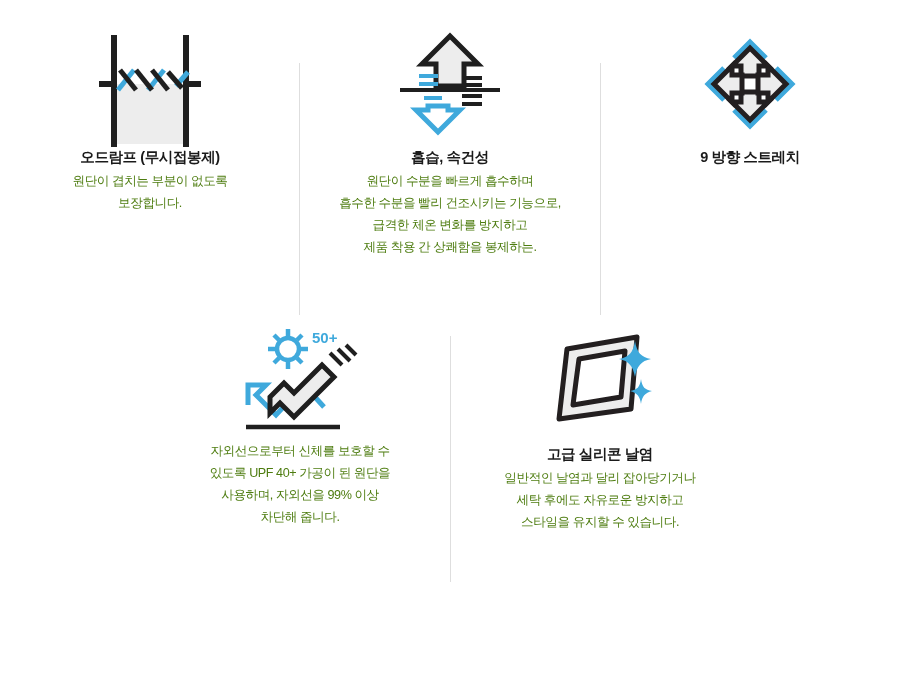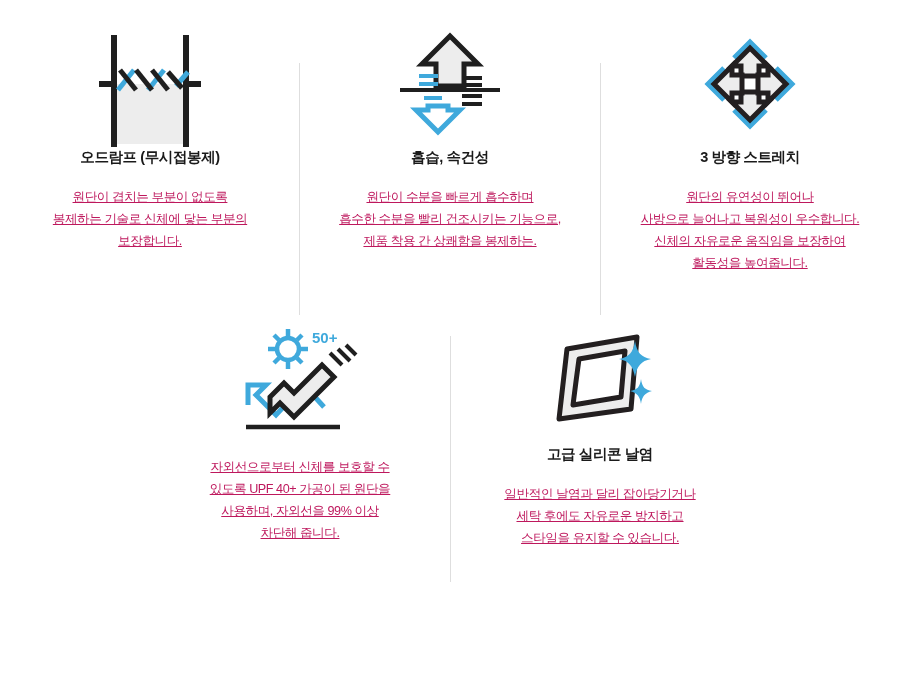--- a/index.html
+++ b/index.html
@@ -47,27 +47,26 @@
     font-size: 14.5px;
     font-weight: bold;
     color: #1a1a1a;
     letter-spacing: -0.4px;
     text-align: center;
     margin-top: 8px;
     white-space: nowrap;
   }
 
   .desc {
-    margin-top: 20px;
+    margin-top: 4px;
     font-size: 12.6px;
     line-height: 1.74;
-    color: #be185d;
+    color: #4d7c0f;
     letter-spacing: -0.45px;
     text-align: center;
-    text-decoration: underline;
   }
   .desc div { white-space: nowrap; }
 
   
   .divider {
     position: absolute;
     width: 1px;
     background: #dedede;
   }
   #divider-1 { left: 299px; top: 35px;  height: 252px; }
@@ -105,21 +104,20 @@
             <line x1="20" y1="38" x2="36" y2="58"></line>
             <line x1="36" y1="38" x2="52" y2="58"></line>
             <line x1="52" y1="38" x2="68" y2="58"></line>
             <line x1="68" y1="40" x2="82" y2="56"></line>
           </g>
         </svg>
       </div>
       <div class="title">오드람프 (무시접봉제)</div>
       <div class="desc">
         <div>원단이 겹치는 부분이 없도록</div>
-        <div>봉제하는 기술로 신체에 닿는 부분의</div>
         <div>보장합니다.</div>
       </div>
     </div>
 
     <div class="cell">
       <div class="icon-box">
         <svg width="100" height="108" viewBox="0 0 100 108" aria-hidden="true">
 
           <path d="M50 6 L78 34 L64 34 L64 56 L36 56 L36 34 L22 34 Z" fill="#ededed" stroke="#1f1f1f" stroke-width="5" stroke-linejoin="miter"></path>
 
@@ -138,20 +136,21 @@
           <path d="M24 76 L38 76 L38 76 L24 76 Z" fill="none"></path>
           <path d="M38 78 L38 78 Z" fill="none"></path>
           <path d="M24 80 L38 80 L38 80 Z" fill="none"></path>
           <path d="M38 102 L16 80 L28 80 L28 76 L48 76 L48 80 L60 80 Z" fill="#ffffff" stroke="#3FA9DC" stroke-width="5" stroke-linejoin="miter"></path>
         </svg>
       </div>
       <div class="title">흡습, 속건성</div>
       <div class="desc">
         <div>원단이 수분을 빠르게 흡수하며</div>
         <div>흡수한 수분을 빨리 건조시키는 기능으로,</div>
+        <div>급격한 체온 변화를 방지하고</div>
         <div>제품 착용 간 상쾌함을 봉제하는.</div>
       </div>
     </div>
 
     <div class="cell">
       <div class="icon-box">
         <svg width="104" height="104" viewBox="0 0 104 104" aria-hidden="true">
 
           <g fill="none" stroke="#3FA9DC" stroke-width="5" stroke-linejoin="miter" stroke-linecap="butt">
             <polyline points="36,26 52,10 68,26"></polyline>
@@ -162,27 +161,21 @@
 
           <path d="M52 16 L70 34 L61 34 L61 44 L43 44 L43 34 L34 34 Z" fill="#ededed" stroke="#231f20" stroke-width="5" stroke-linejoin="miter"></path>
 
           <path d="M52 88 L34 70 L43 70 L43 60 L61 60 L61 70 L70 70 Z" fill="#ededed" stroke="#231f20" stroke-width="5" stroke-linejoin="miter"></path>
 
           <path d="M16 52 L34 34 L34 43 L44 43 L44 61 L34 61 L34 70 Z" fill="#ededed" stroke="#231f20" stroke-width="5" stroke-linejoin="miter"></path>
 
           <path d="M88 52 L70 34 L70 43 L60 43 L60 61 L70 61 L70 70 Z" fill="#ededed" stroke="#231f20" stroke-width="5" stroke-linejoin="miter"></path>
         </svg>
       </div>
-      <div class="title">3 방향 스트레치</div>
-      <div class="desc">
-        <div>원단의 유연성이 뛰어나</div>
-        <div>사방으로 늘어나고 복원성이 우수합니다.</div>
-        <div>신체의 자유로운 움직임을 보장하여</div>
-        <div>활동성을 높여줍니다.</div>
-      </div>
+      <div class="title">9 방향 스트레치</div>
     </div>
 
     <div class="divider" id="divider-1"></div>
     <div class="divider" id="divider-2"></div>
   </div>
 
   <div class="row" id="row-2">
 
     <div class="cell">
       <div class="icon-box">

